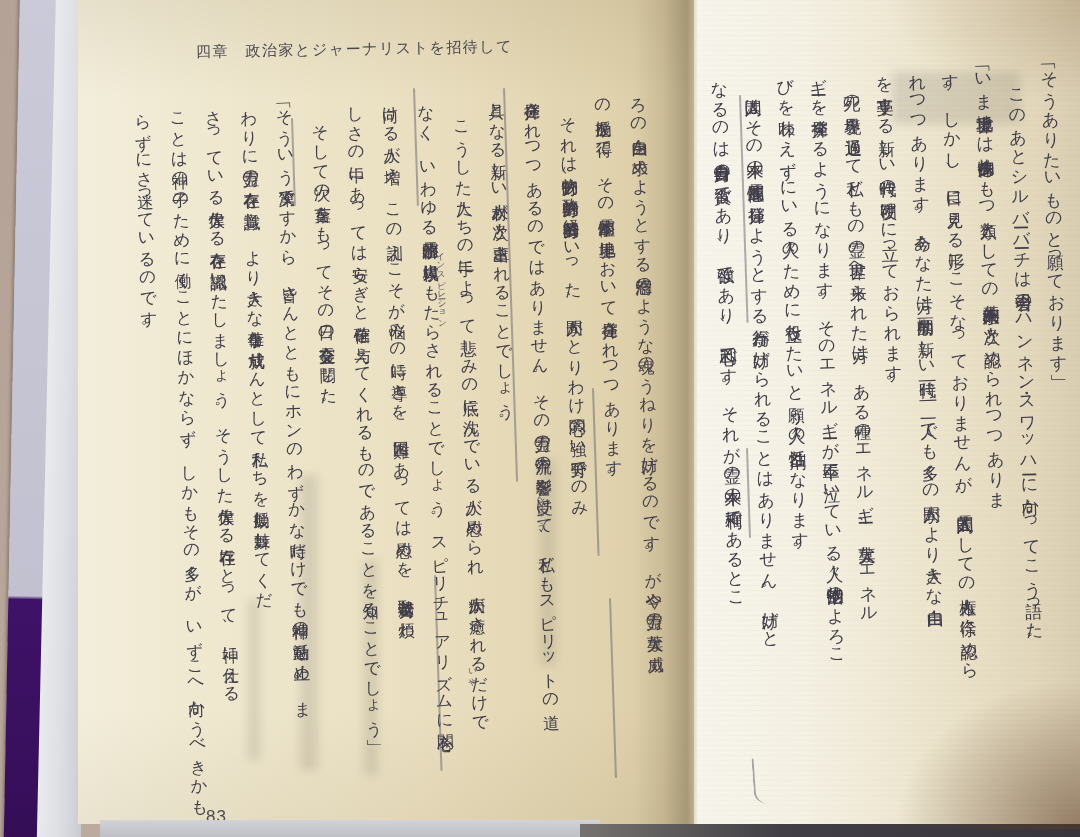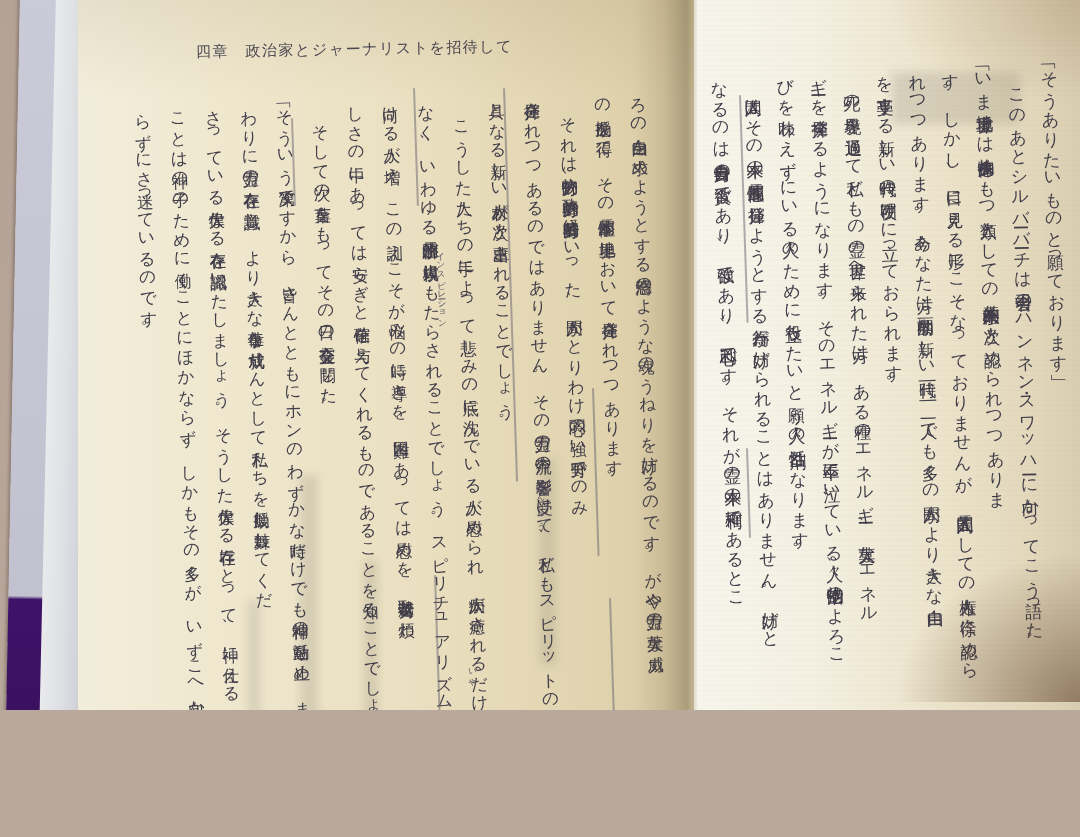--- a/index.html
+++ b/index.html
@@ -1,21 +1,21 @@
 <!DOCTYPE html>
 <html><head>
 <meta charset="utf-8">
 <style>
   html,body{margin:0;padding:0;}
   body{
     width:1080px;height:837px;overflow:hidden;
     font-family:"Liberation Sans","DejaVu Sans",sans-serif;
     background:#b9a89c;
   }
-  .scene{position:relative;width:1080px;height:710px;overflow:hidden;
+  .scene{position:relative;width:1080px;height:837px;overflow:hidden;
     background:linear-gradient(100deg,#b3a295 0%,#c0afa3 30%,#c6b5a9 100%);}
 
   
   .cover-edge{
     position:absolute;left:20px;top:-8px;width:48px;height:860px;
     transform:rotate(1.1deg);transform-origin:top left;
     background:linear-gradient(to bottom,
       #cbcad8 0%, #c6c5d4 40%, #c2c1d0 70.2%,
       #3e1268 70.6%, #3a1060 86%, #330d55 100%);
     box-shadow:-2px 0 3px rgba(70,55,45,.35);

